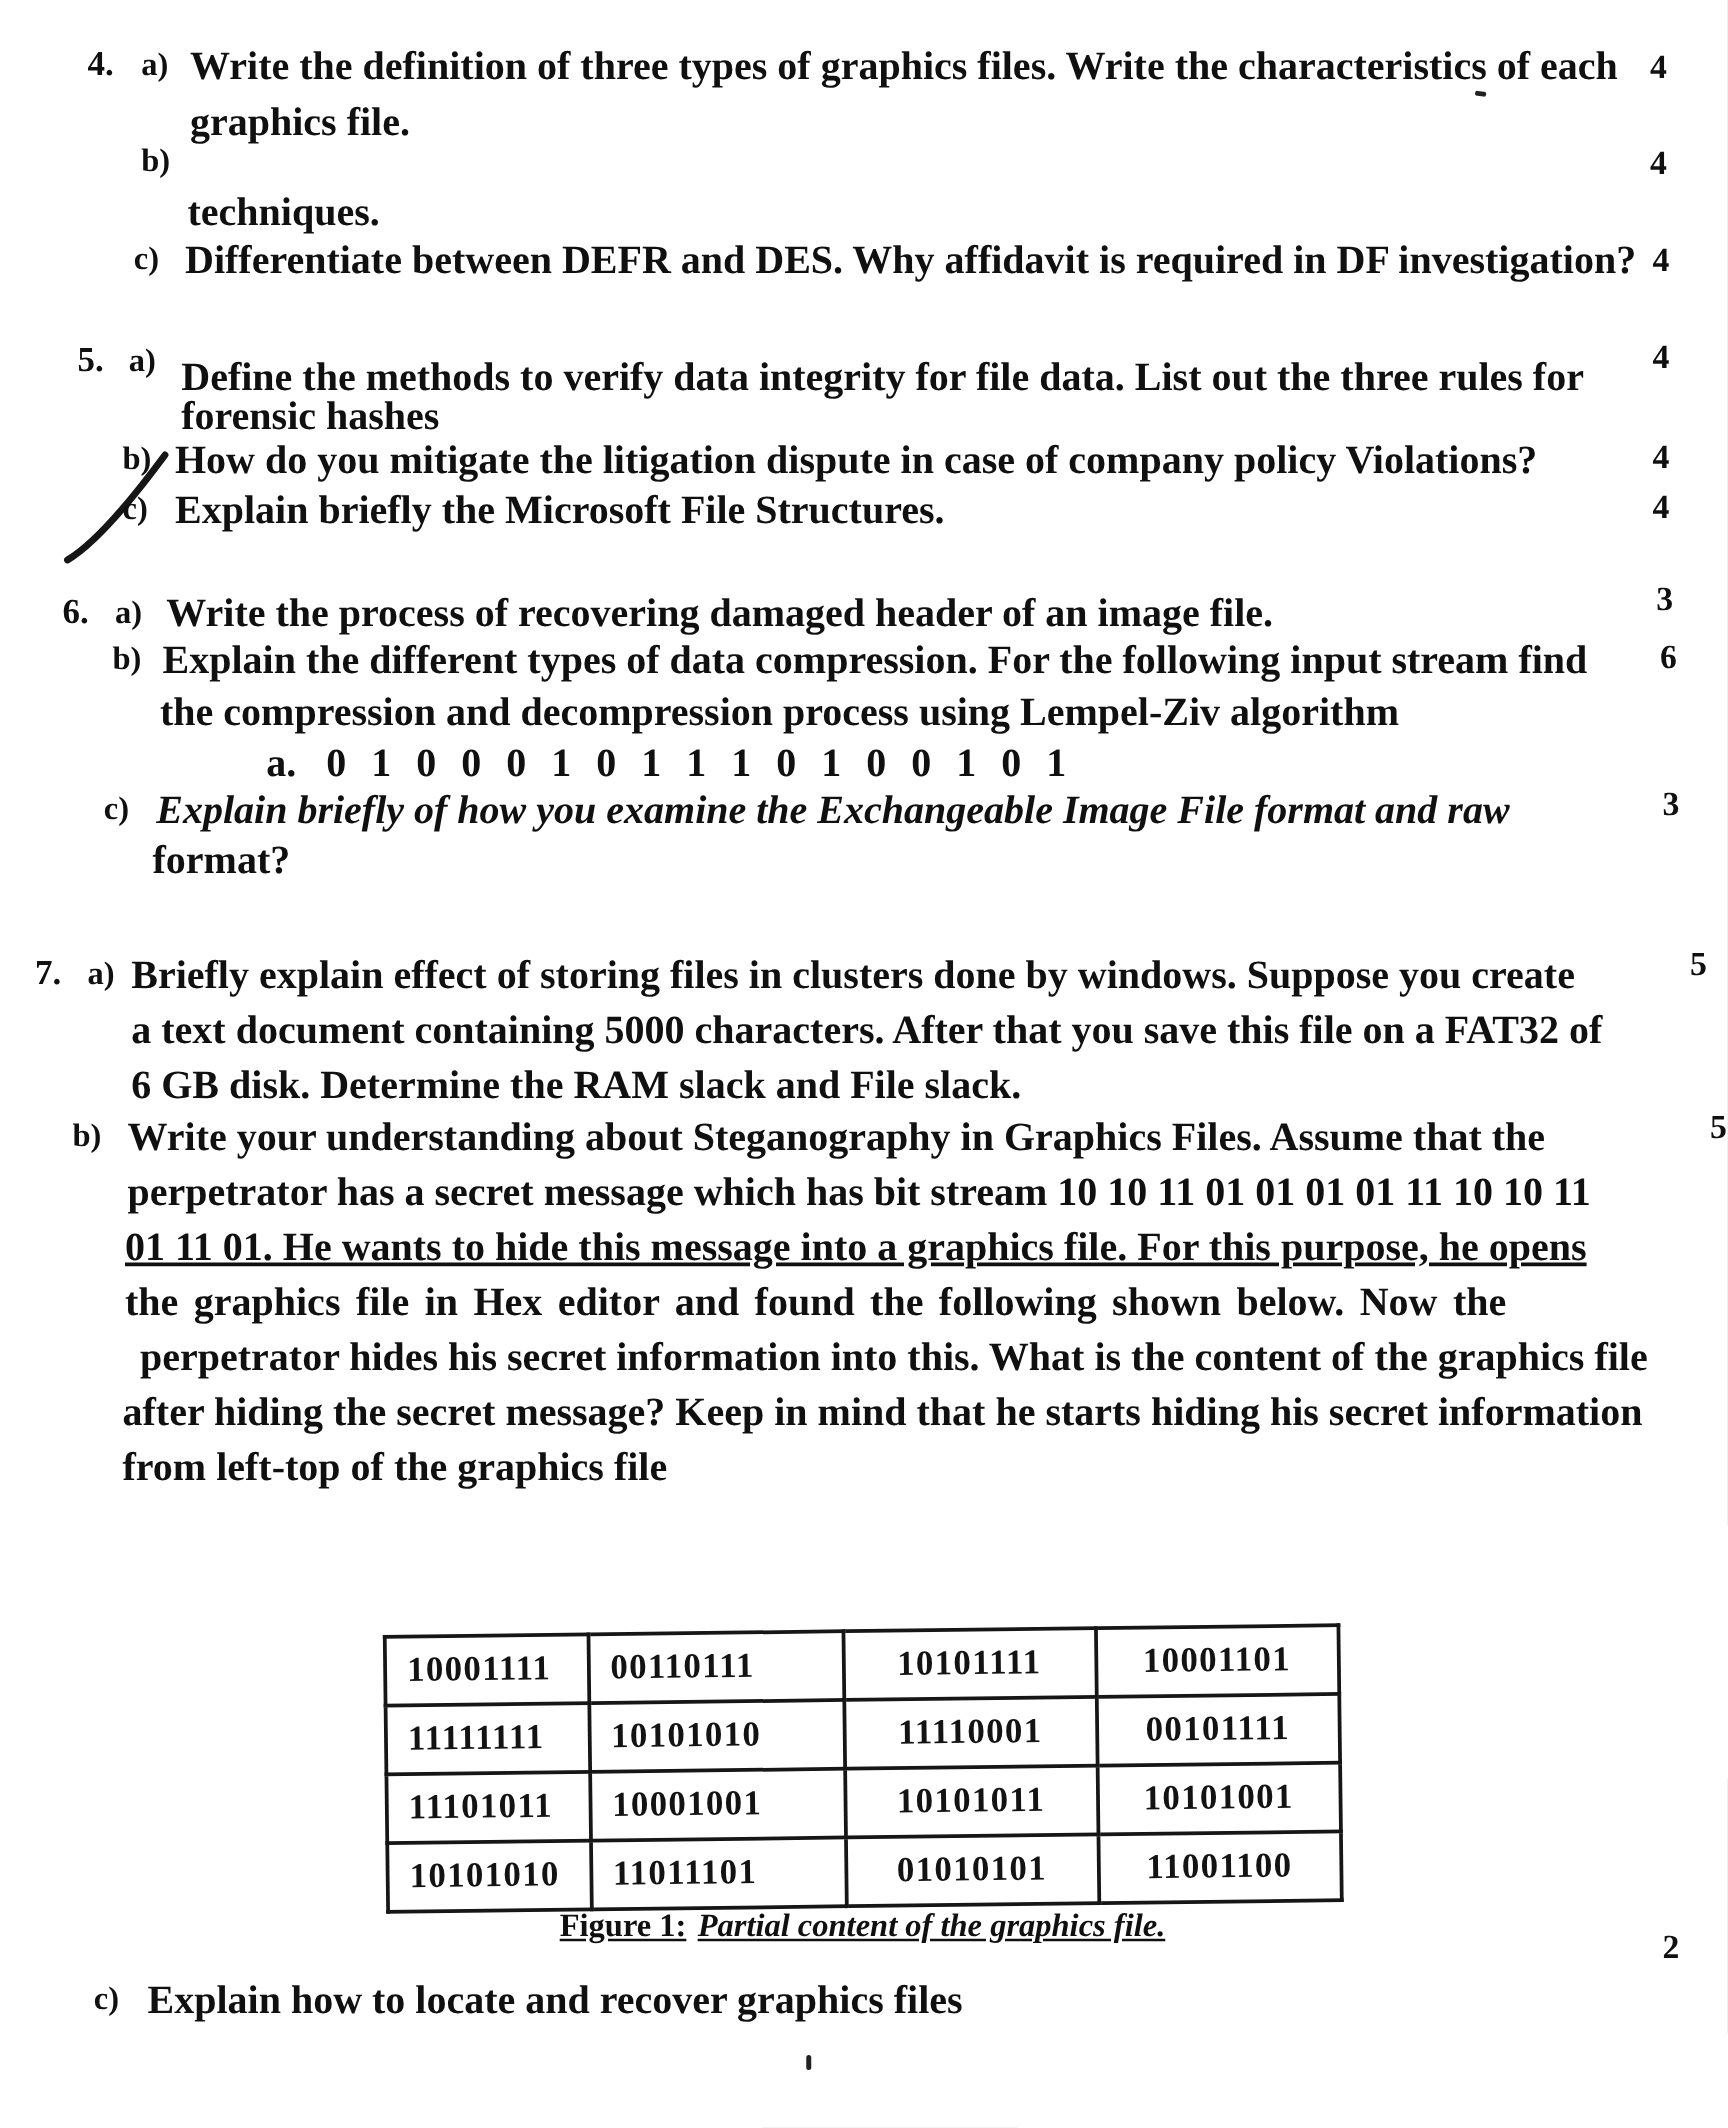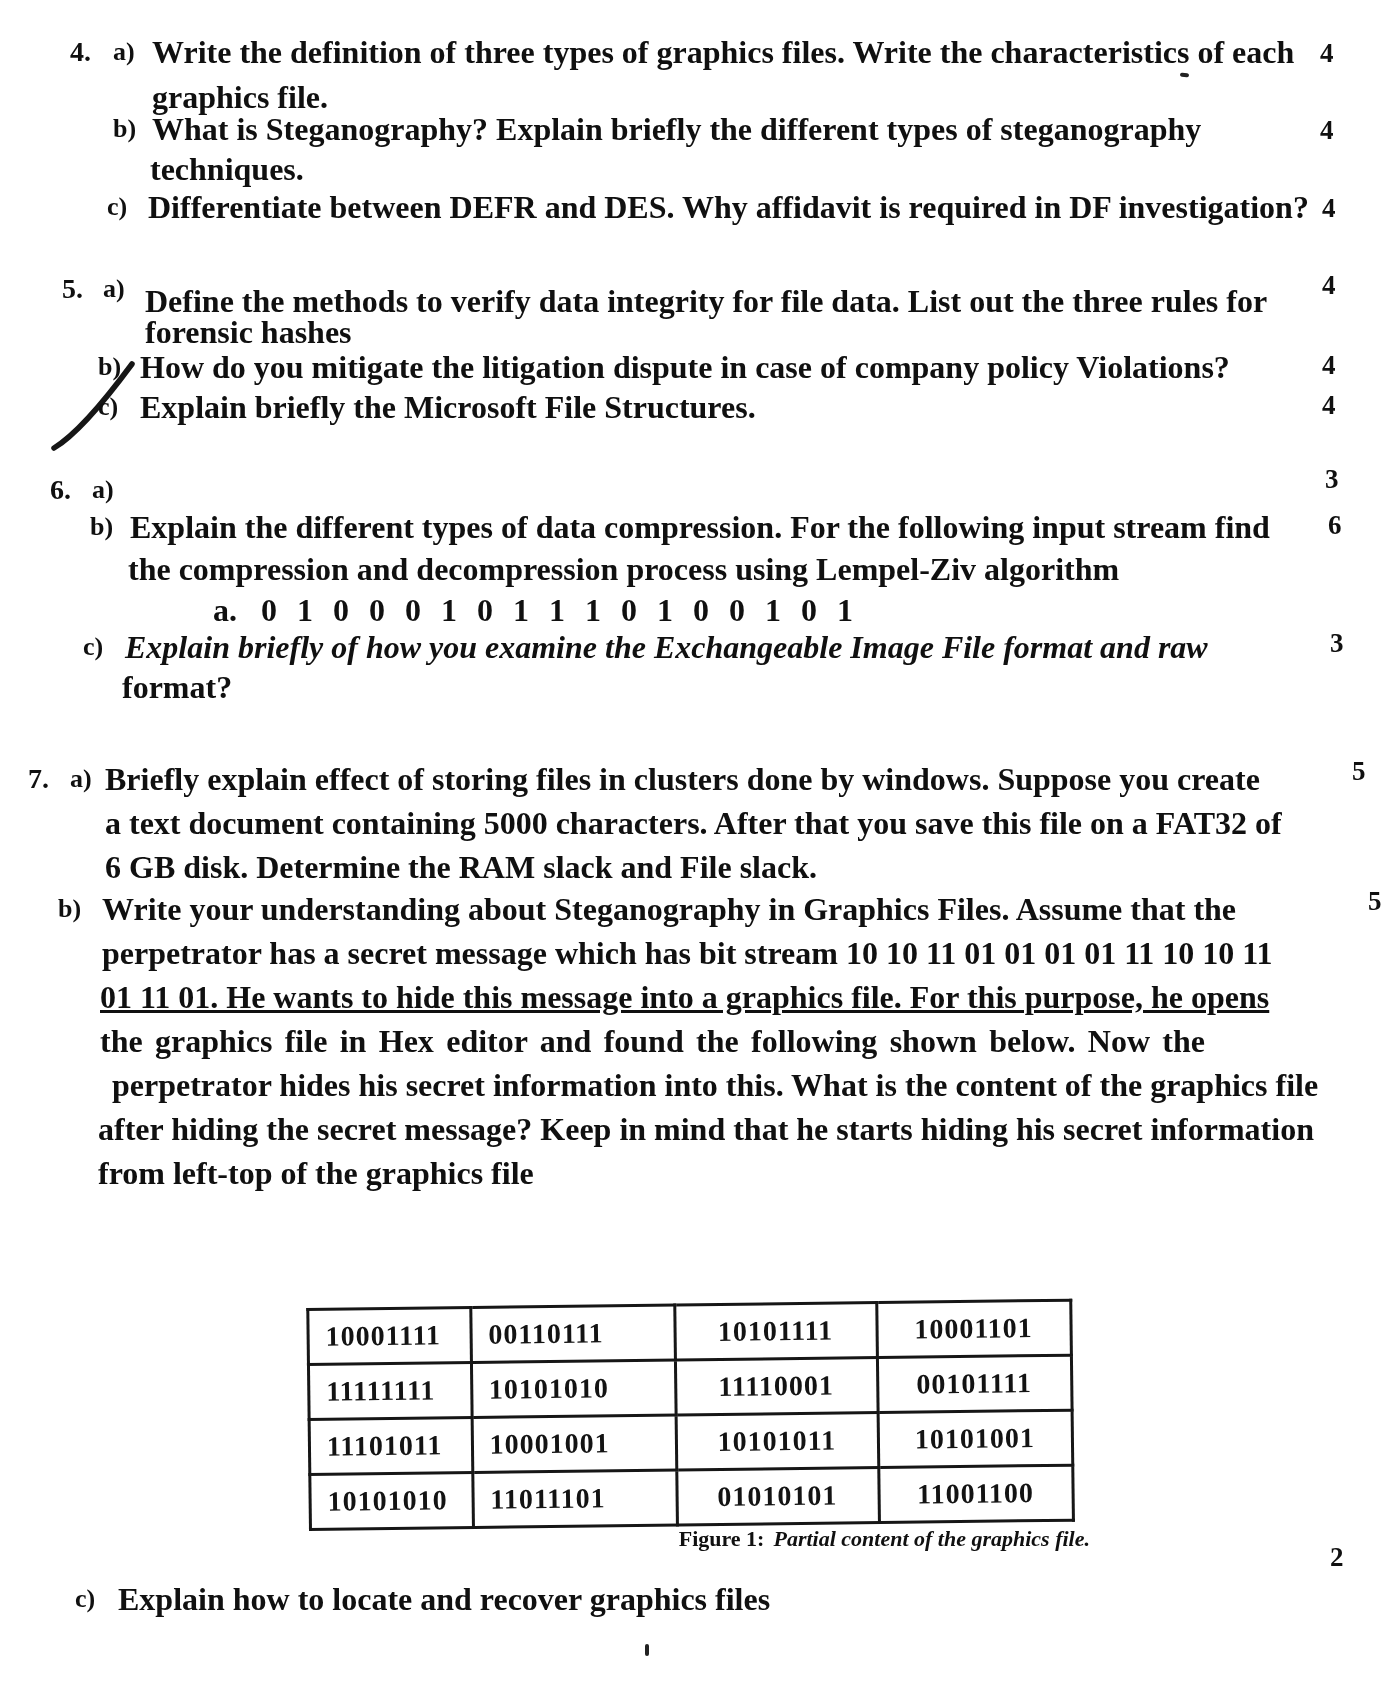--- a/index.html
+++ b/index.html
@@ -22,38 +22,37 @@
     position:absolute;left:309px;top:1308px;width:766px;
     border-collapse:collapse;transform:rotate(-0.7deg);
     transform-origin:left bottom;
   }
   .bintable td{
     border:3px solid #161616;height:50px;
     font-size:28px;letter-spacing:1px;color:#131313;
     padding-left:16px;
   }
   .bintable td.c3,.bintable td.c4{text-align:center;padding-left:0;}
-  .caption{position:absolute;left:290px;top:1526px;width:800px;text-align:right;font-size:22px;white-space:nowrap;}
+  .caption{position:absolute;left:290px;top:1526px;width:800px;text-align:center;font-size:26px;white-space:nowrap;text-decoration:underline;}
   .caption .ital{font-style:italic;margin-left:9px;}
   .speck{position:absolute;background:#222;border-radius:2px;}
   .pen{position:absolute;left:46px;top:352px;}
 </style>
 </head>
 <body>
 
 <div class="page">
 
   <div class="qnum" style="left:70px;top:35px">4.</div>
   <div class="plabel" style="left:113px;top:35px">a)</div>
   <div class="ln just" style="left: 152px; top: 35px; width: 1038px; white-space: nowrap;">Write the definition of three types of graphics files. Write the characteristics of each</div>
   <div class="ln" style="left:152px;top:80px">graphics file.</div>
   <div class="mark" style="left:1320px;top:36px">4</div>
 
   <div class="plabel" style="left:113px;top:112px">b)</div>
-  <div class="ln just" style="left: 152px; top: 112px; width: 1038px; white-space: nowrap;">What is Steganography? Explain briefly the different types of steganography</div>
   <div class="ln" style="left:150px;top:152px">techniques.</div>
   <div class="mark" style="left:1320px;top:113px">4</div>
 
   <div class="plabel" style="left:107px;top:190px">c)</div>
   <div class="ln" style="left:148px;top:190px">Differentiate between DEFR and DES. Why affidavit is required in DF investigation?</div>
   <div class="mark" style="left:1322px;top:191px">4</div>
 
   <div class="qnum" style="left:62px;top:272px">5.</div>
   <div class="plabel" style="left:103px;top:272px">a)</div>
   <div class="ln just" style="left: 145px; top: 284px; width: 1032px; white-space: nowrap;">Define the methods to verify data integrity for file data. List out the three rules for</div>
@@ -67,20 +66,21 @@
   <svg class="pen" width="100" height="100" viewBox="0 0 100 100">
     <path d="M 8 96 C 28 84 52 58 86 12" fill="none" stroke="#161616" stroke-width="5.5" stroke-linecap="round"></path>
   </svg>
 
   <div class="plabel" style="left:98px;top:390px">c)</div>
   <div class="ln" style="left:140px;top:390px">Explain briefly the Microsoft File Structures.</div>
   <div class="mark" style="left:1322px;top:388px">4</div>
 
   <div class="qnum" style="left:50px;top:473px">6.</div>
   <div class="plabel" style="left:92px;top:473px">a)</div>
+  <div class="ln" style="left:133px;top:473px">Write the process of recovering damaged header of an image file.</div>
   <div class="mark" style="left:1325px;top:462px">3</div>
 
   <div class="plabel" style="left:90px;top:510px">b)</div>
   <div class="ln just" style="left: 130px; top: 510px; width: 1060px; white-space: nowrap;">Explain the different types of data compression. For the following input stream find</div>
   <div class="ln" style="left:128px;top:552px">the compression and decompression process using Lempel-Ziv algorithm</div>
   <div class="ln" style="left:213px;top:593px">
     <span>a.</span><span class="bits">0 1 0 0 0 1 0 1 1 1 0 1 0 0 1 0 1</span>
   </div>
   <div class="mark" style="left:1328px;top:508px">6</div>
 

